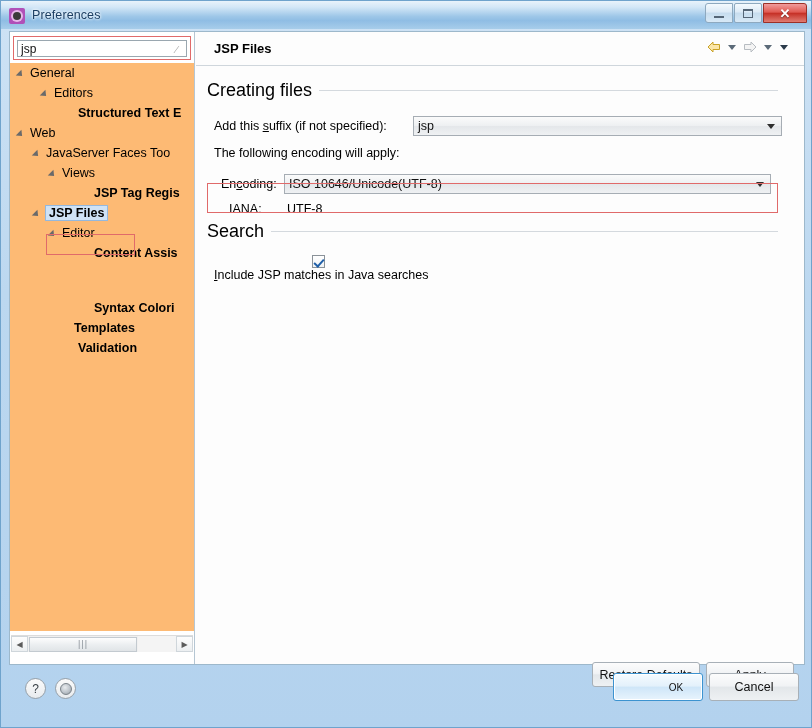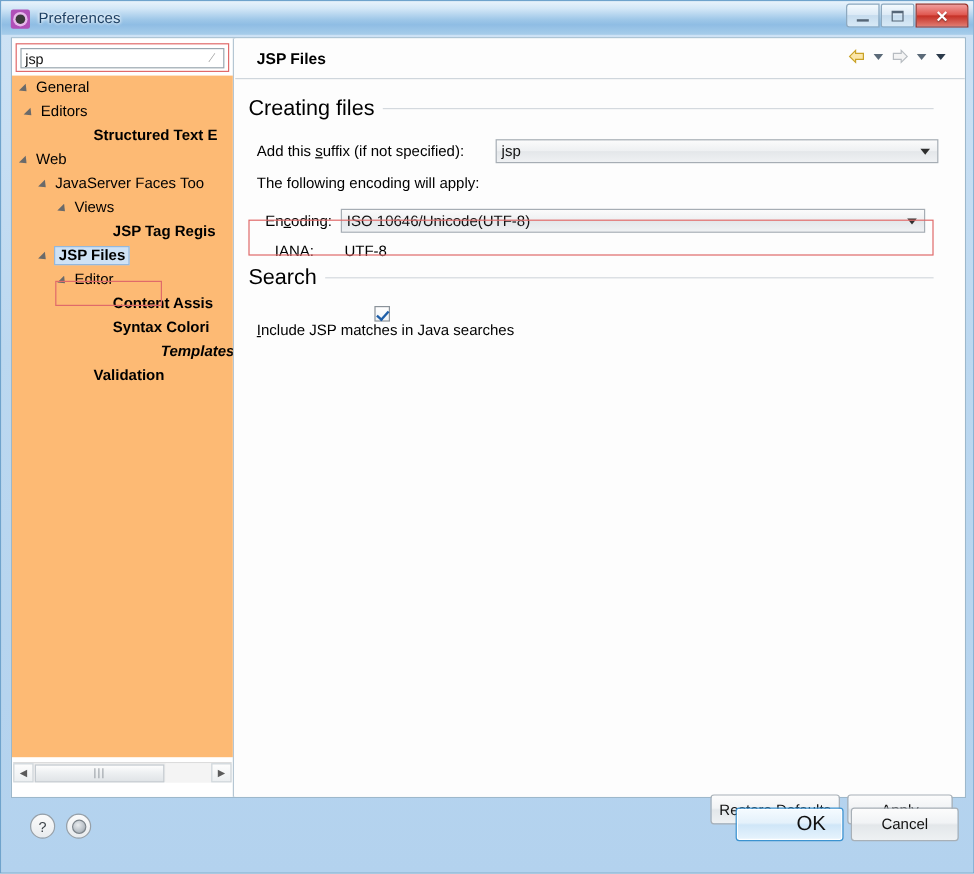--- a/index.html
+++ b/index.html
@@ -323,21 +323,21 @@
     border: 1px solid #7b838a;
   }
   #ok-btn {
     position: absolute; right: 102px; top: 8px;
     width: 90px; height: 28px;
     border: 1px solid #3c93d0;
     border-radius: 3px;
     background: linear-gradient(180deg,#f5fbff 0%,#e4f1fb 45%,#cfe6f8 52%,#e8f4fd 100%);
     box-shadow: inset 0 0 0 1px #ffffff;
     display: flex; align-items: center; justify-content: center;
-    font-size: 17px; color: #111; padding-left: 36px;
+    font-size: 10px; color: #111; padding-left: 36px;
   }
   #cancel-btn {
     position: absolute; right: 6px; top: 8px;
     width: 90px; height: 28px;
   }
 </style>
 </head>
 <body>
 
 <div id="window">
@@ -369,21 +369,21 @@
           <input id="filter-input" type="text" value="jsp" style="">
           <div id="filter-clear">⁄</div>
         </div>
       </div>
 
       <div id="tree">
           <div class="tree-row" style="padding-left: 8px;">
             <span class="twisty"></span>
             <span class="lbl">General</span>
           </div>
-          <div class="tree-row" style="padding-left: 12px;">
+          <div class="tree-row" style="padding-left: 32px;">
             <span class="twisty"></span>
             <span class="lbl">Editors</span>
           </div>
           <div class="tree-row match" style="padding-left: 56px;">
             <span style="width: 12px; flex: 0 0 12px;"></span>
             <span class="lbl">Structured Text E</span>
           </div>
           <div class="tree-row" style="padding-left: 8px;">
             <span class="twisty"></span>
             <span class="lbl">Web</span>
@@ -405,25 +405,25 @@
             <span class="lbl">JSP Files</span>
           </div>
           <div class="tree-row" style="padding-left: 40px;">
             <span class="twisty"></span>
             <span class="lbl">Editor</span>
           </div>
           <div class="tree-row match" style="padding-left: 72px;">
             <span style="width: 12px; flex: 0 0 12px;"></span>
             <span class="lbl">Content Assis</span>
           </div>
-          <div class="tree-row match" style="padding-left: 72px;">
+          <div class="tree-row match" style="padding-left: 72px; margin-top: 35px;">
             <span style="width: 12px; flex: 0 0 12px;"></span>
             <span class="lbl">Syntax Colori</span>
           </div>
-          <div class="tree-row match" style="padding-left: 112px; font-style: italic;">
+          <div class="tree-row match" style="padding-left: 52px;">
             <span style="width: 12px; flex: 0 0 12px;"></span>
             <span class="lbl">Templates</span>
           </div>
           <div class="tree-row match" style="padding-left: 56px;">
             <span style="width: 12px; flex: 0 0 12px;"></span>
             <span class="lbl">Validation</span>
           </div>
         </div>
 
       <div id="sel-annot"></div>

